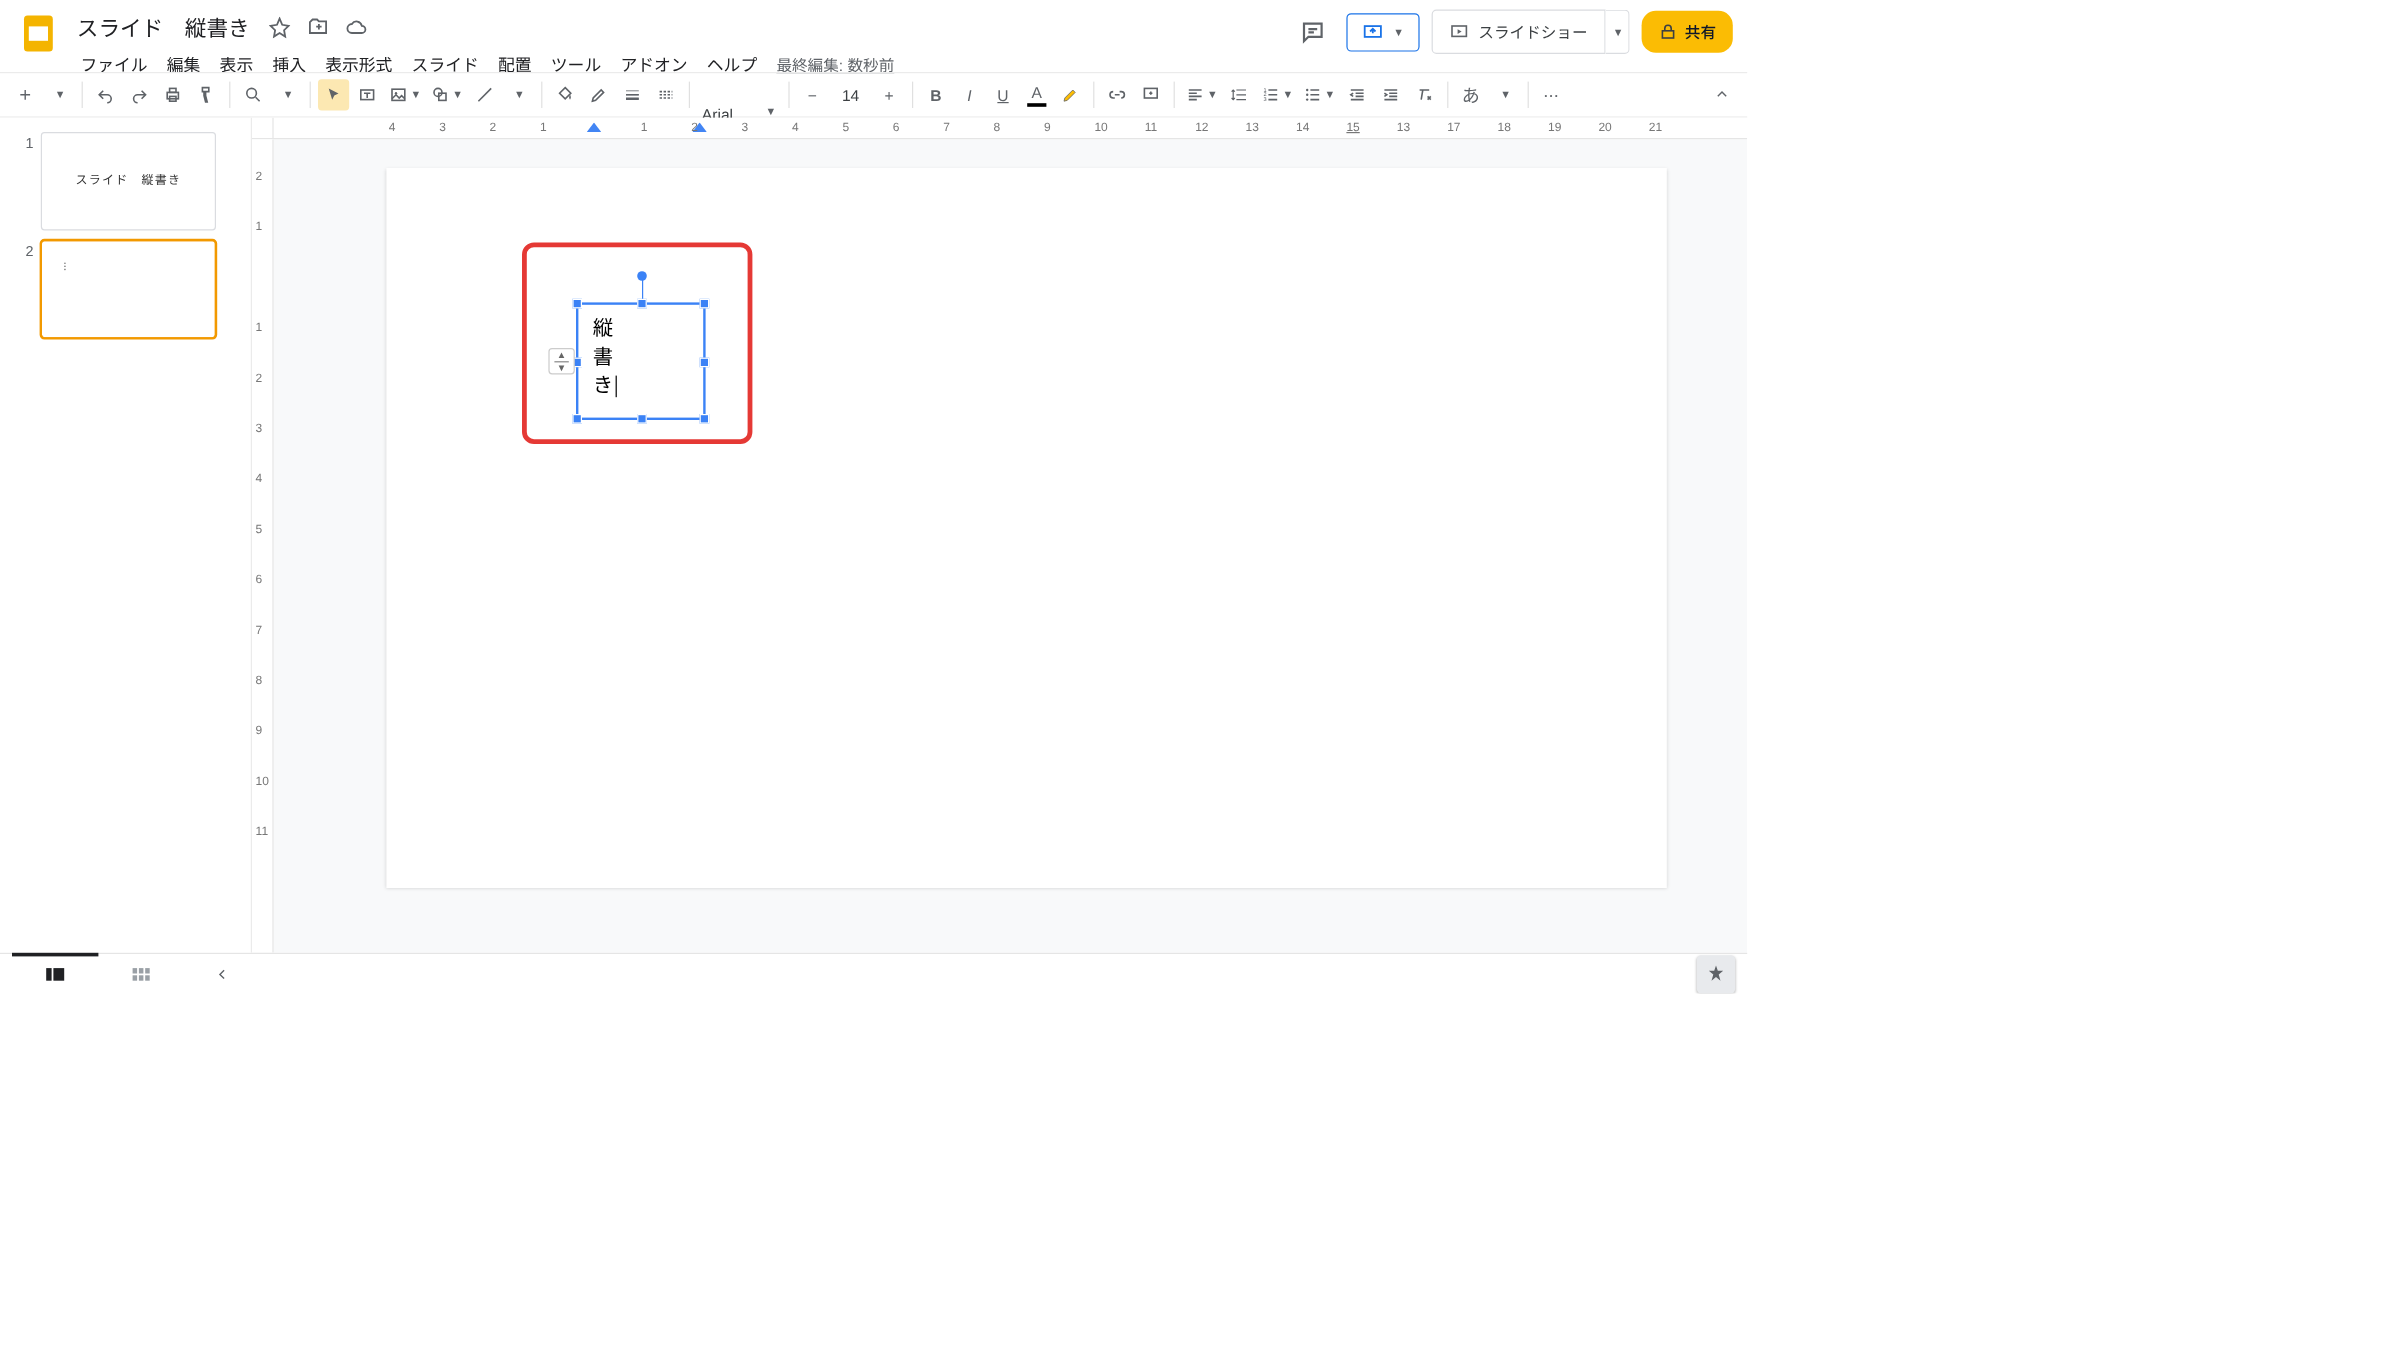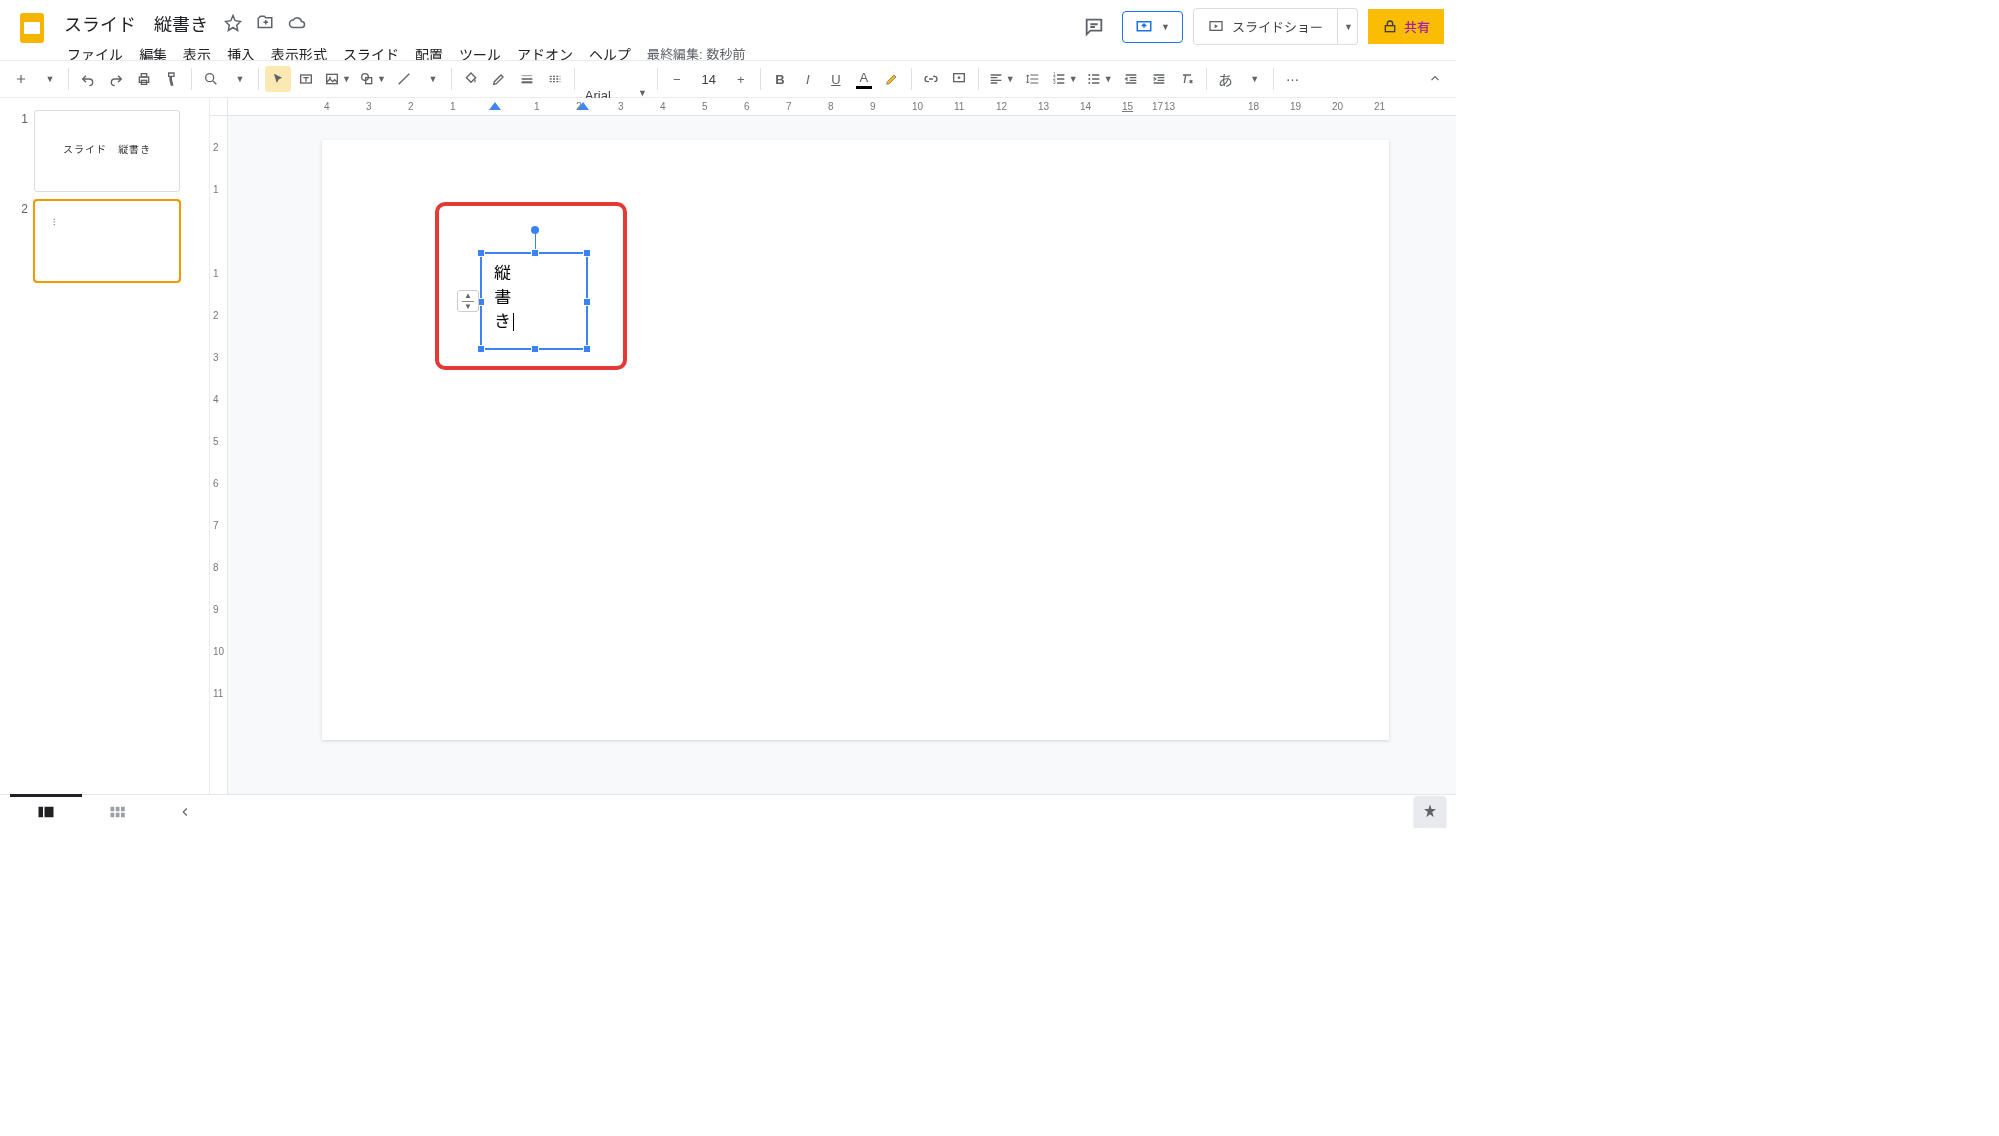--- a/index.html
+++ b/index.html
@@ -20,21 +20,21 @@
 .menubar { display: flex; gap: 2px; margin-top: 2px; }
 .menubar .mi { padding: 4px 7px; font-size: 14px; color: #202124; cursor: pointer; border-radius: 3px; }
 .last-edit { padding: 4px 7px; font-size: 13px; color: #5f6368; text-decoration: underline; }
 
 
 .right-actions { display: flex; align-items: center; gap: 10px; }
 .icon-btn { width: 36px; height: 36px; border-radius: 4px; display:flex; align-items:center; justify-content:center; cursor:pointer; color:#5f6368;}
 .present-outline { display:flex; align-items:center; gap:6px; padding: 6px 12px; border:1px solid #1a73e8; border-radius:4px; color:#1a73e8;}
 .slideshow-btn { display:flex; align-items:center; gap:8px; padding: 8px 14px; border:1px solid #dadce0; border-radius:4px 0 0 4px; color:#3c4043; background:#fff; cursor:pointer;}
 .slideshow-dd { width: 20px; border:1px solid #dadce0; border-left:none; border-radius:0 4px 4px 0; display:flex; align-items:center; justify-content:center; background:#fff; cursor:pointer;}
-.share-btn { display:flex; align-items:center; gap:6px; padding: 8px 14px; background:#fbbc04; border-radius:0; color:#a21caf; font-weight:500; cursor:pointer;}
+.share-btn { display:flex; align-items:center; gap:6px; padding: 8px 14px; background:#fbbc04; border-radius:12px; color:#0f172a; font-weight:500; cursor:pointer;}
 
 
 .toolbar { height: 38px; border-top:1px solid #ebebeb; border-bottom:1px solid #ebebeb; display:flex; align-items:center; padding: 0 8px; gap:2px;}
 .tbtn { min-width:26px; height:26px; border-radius:3px; display:flex; align-items:center; justify-content:center; cursor:pointer; color:#5f6368; padding:0 3px;}
 .tbtn.active { background: #fce8b2; }
 .tsep { width:1px; height:22px; background:#e0e0e0; margin: 0 4px;}
 .font-sel { width:70px; display:flex; align-items:flex-start; justify-content:space-between; padding:0 4px; cursor:pointer;margin-top:32px;}
 .font-size { display:flex; align-items:center; gap:2px;}
 .font-size .val { width:34px; text-align:center; font-size:13px;}
 .dd-arrow { font-size: 9px; color:#5f6368; margin-left:2px;}
@@ -414,21 +414,21 @@
             <span class="tick" style="left: 558px;">7</span>
             <span class="tick" style="left: 600px;">8</span>
             <span class="tick" style="left: 642px;">9</span>
             <span class="tick" style="left: 684px;">10</span>
             <span class="tick" style="left: 726px;">11</span>
             <span class="tick" style="left: 768px;">12</span>
             <span class="tick" style="left: 810px;">13</span>
             <span class="tick" style="left: 852px;">14</span>
             <span class="tick" style="left: 894px; text-decoration: underline;">15</span>
             <span class="tick" style="left: 936px;">13</span>
-            <span class="tick" style="left: 924px;">17</span>
+            <span class="tick" style="left: 978px;">17</span>
             <span class="tick" style="left: 1020px;">18</span>
             <span class="tick" style="left: 1062px;">19</span>
             <span class="tick" style="left: 1104px;">20</span>
             <span class="tick" style="left: 1146px;">21</span>
           </div>
       </div>
       <div class="canvas-body">
         <div class="vruler" id="vruler">
             <span class="vtick" style="top: 26px;">2</span>
             <span class="vtick" style="top: 68px;">1</span>

